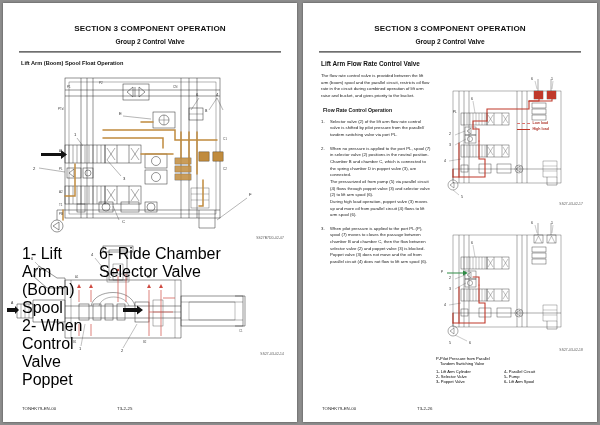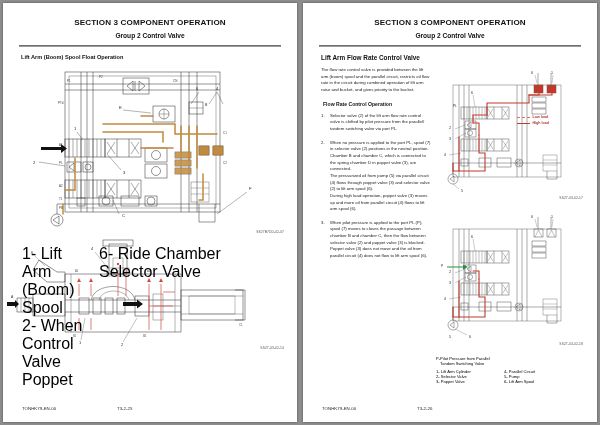--- a/index.html
+++ b/index.html
@@ -20,21 +20,21 @@
   }
   .page {
     position: relative;
     width: 295px; height: 419px;
     background: #ffffff;
     box-shadow: 0 0 2px rgba(0,0,0,.45);
     overflow: hidden;
   }
 
   
-  .hdr { padding-top: 15px; text-align: center; }
+  .hdr { padding-top: 21px; text-align: center; }
   .hdr .h1 {
     font-size: 8.1px; font-weight: bold; letter-spacing: .15px;
     color: #111;
   }
   .hdr .h2 {
     font-size: 6.6px; font-weight: bold; margin-top: 5px; color: #111;
   }
   .rule {
     margin: 6px 16px 0 16px;
     border-top: 1.6px solid #6f6f6f;

